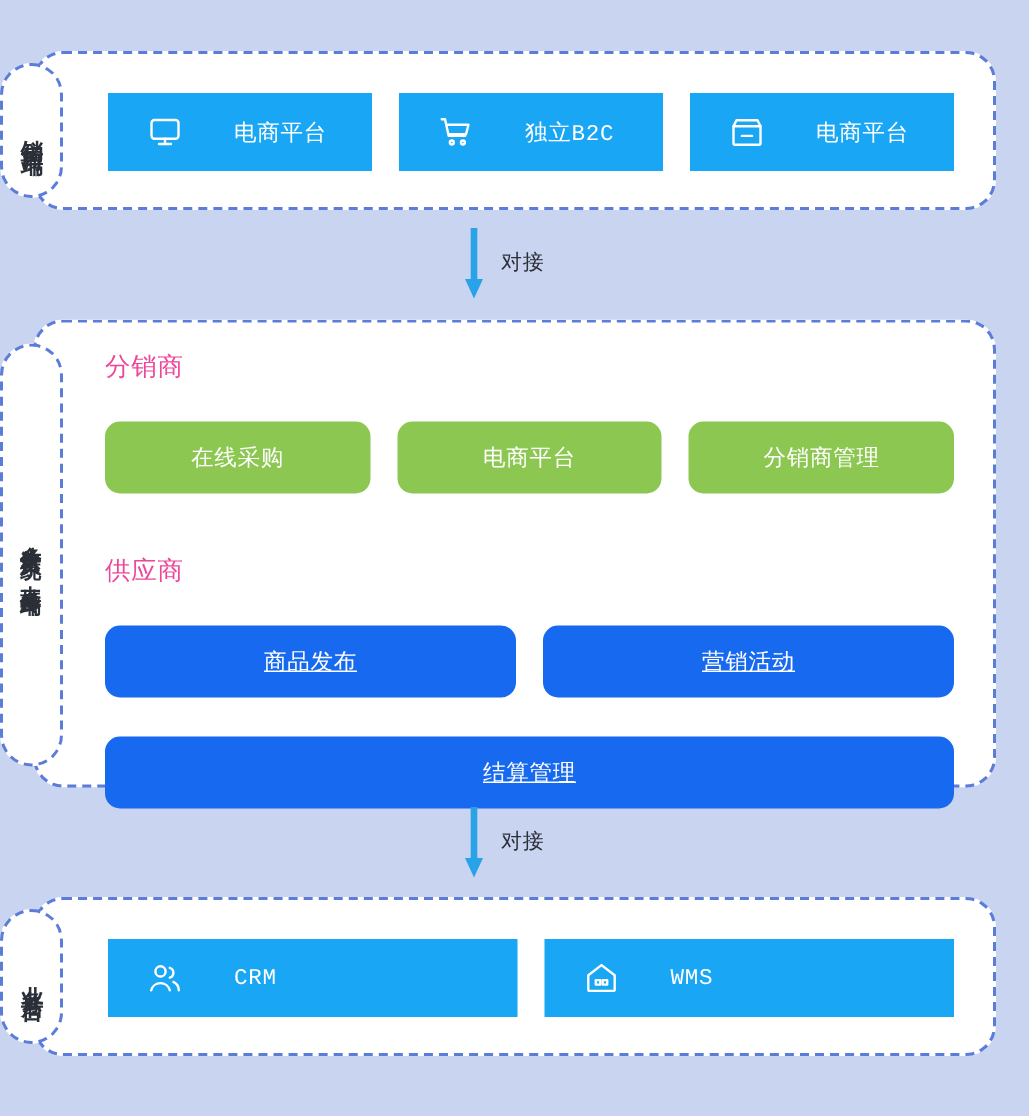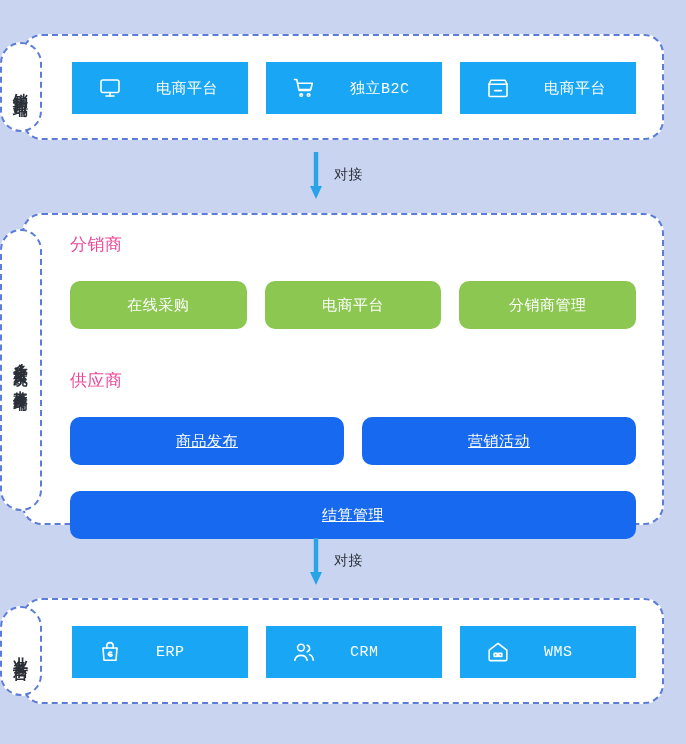--- a/index.html
+++ b/index.html
@@ -250,31 +250,20 @@
   </div>
 
   <div class="band bottom">
 
     <div class="side-tag">
       <span>业务后台</span>
     </div>
 
     <div class="pill-row">
 
-      <div class="pill">
-        <span class="ico">
-          <svg viewBox="0 0 24 24" width="24" height="24" fill="none" stroke="#ffffff" stroke-width="1.6" stroke-linecap="round" stroke-linejoin="round">
-            <path d="M5 8h14l-1 12.3H6z"></path>
-            <path d="M8.8 8V5.8a3.2 3.2 0 0 1 6.4 0V8"></path>
-            <path d="M13.6 12.4a2 2 0 1 0 .5 2.9"></path>
-            <path d="M10.3 14.2h3.4"></path>
-          </svg>
-        </span>
-        <span class="lbl">ERP</span>
-      </div>
 
       <div class="pill">
         <span class="ico">
           <svg viewBox="0 0 24 24" width="24" height="24" fill="none" stroke="#ffffff" stroke-width="1.6" stroke-linecap="round" stroke-linejoin="round">
             <circle cx="9" cy="7.6" r="3.4"></circle>
             <path d="M2.8 20.2a6.4 6.4 0 0 1 12.4 0"></path>
             <path d="M15.2 5.2a3.4 3.4 0 0 1 0 6.5"></path>
             <path d="M17.6 14.6a6.4 6.4 0 0 1 3.6 5.6"></path>
           </svg>
         </span>

